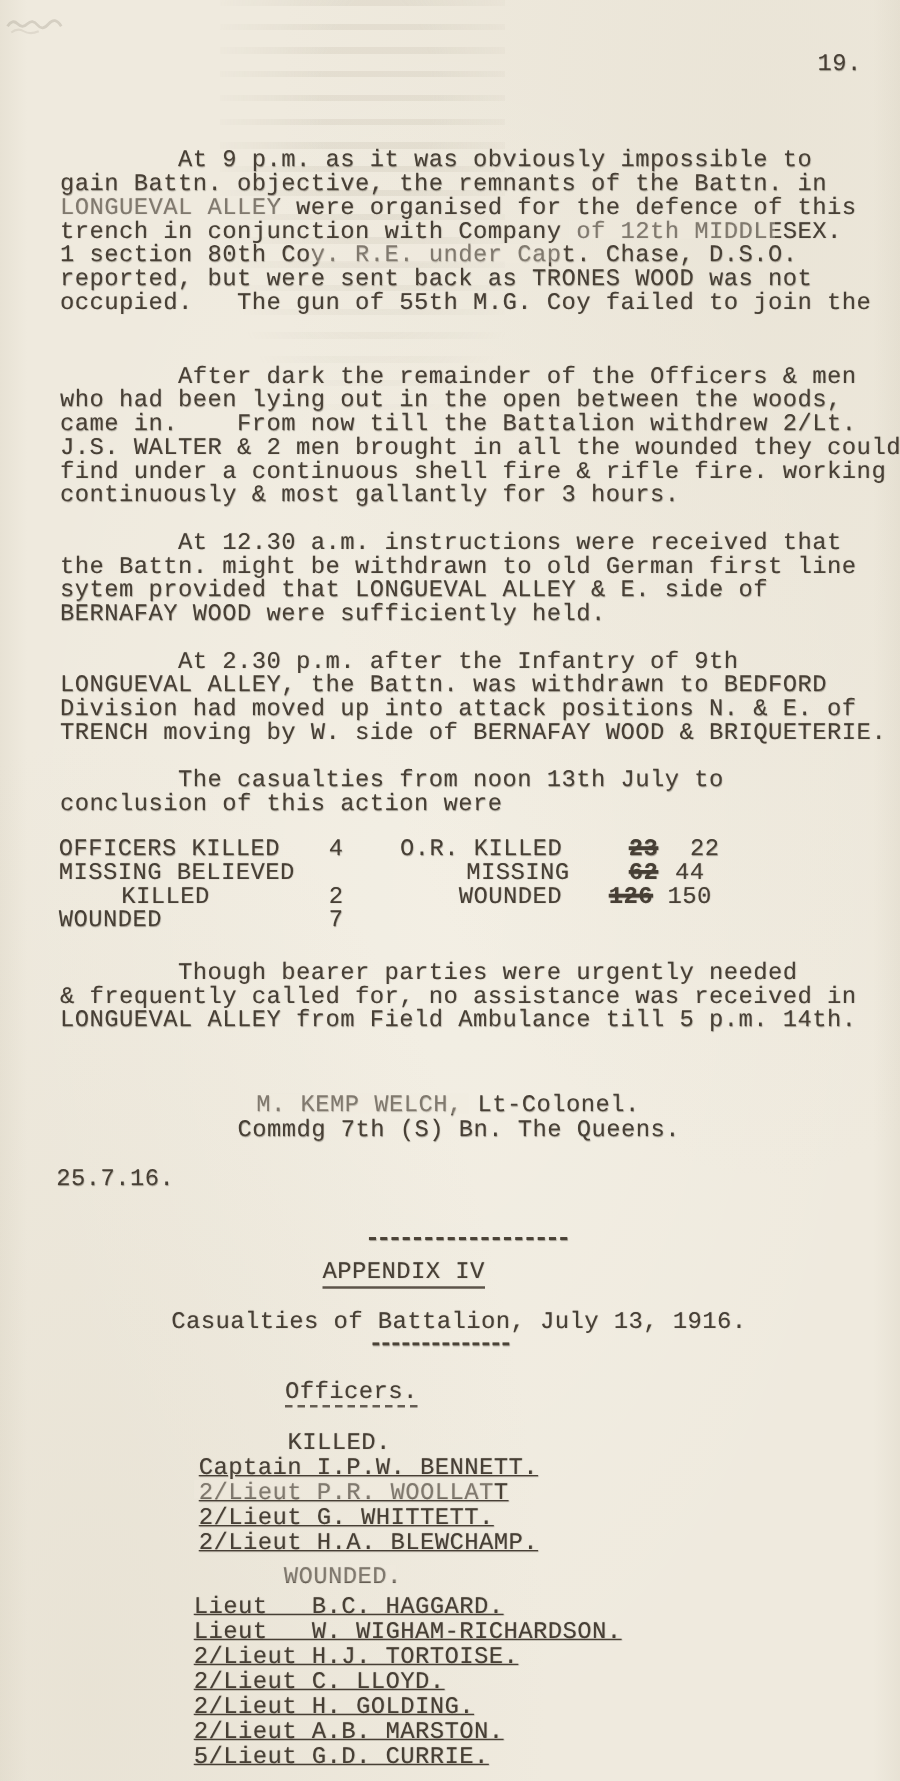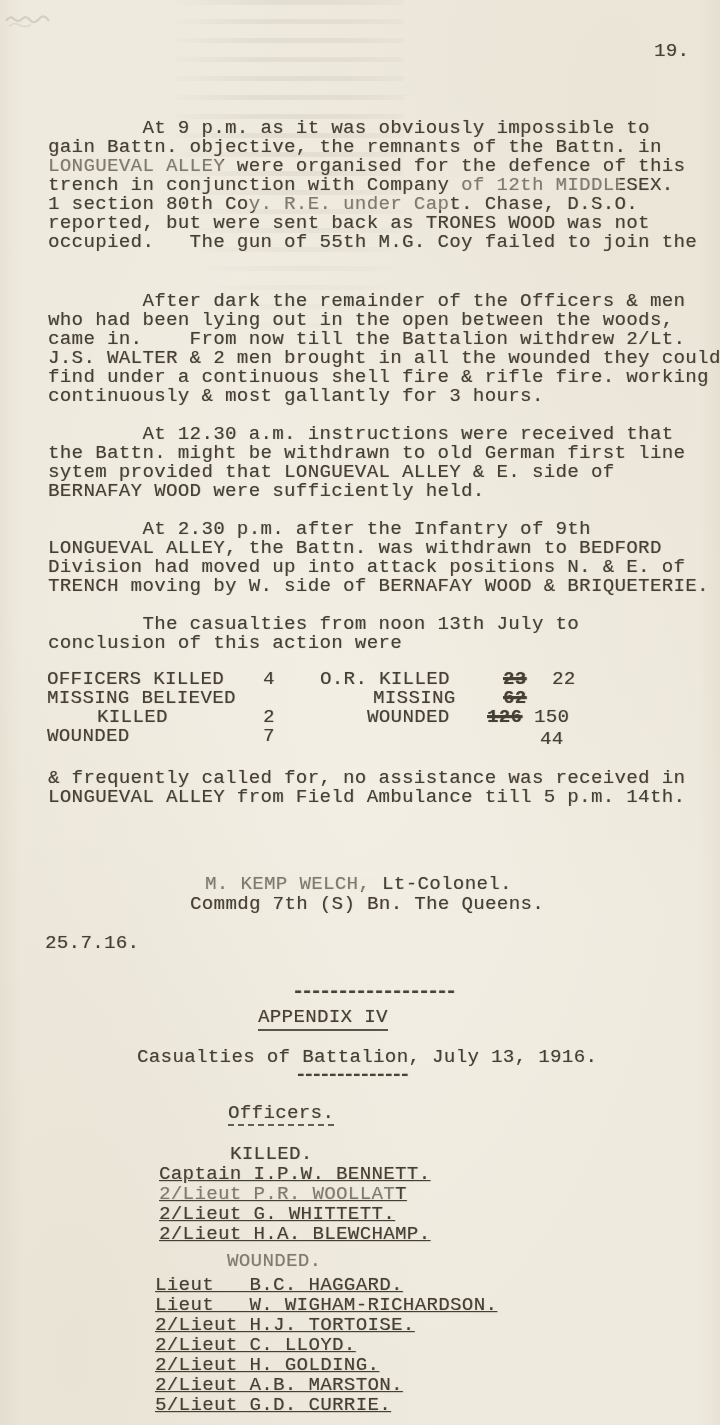--- a/index.html
+++ b/index.html
@@ -32,21 +32,21 @@
   
   .t-row{position:absolute;left:0;width:720px;height:19px;}
   .t-row span{position:absolute;white-space:pre;color:#473f35;font-size:19px;line-height:19px;
     letter-spacing:0.4px;text-shadow:0.4px 0.4px 0.8px rgba(58,50,41,0.45);}
   .t-left{left:47px;}
   .t-left.indent{left:97px;}
   .t-lval{left:263px;}
   .t-struck{font-weight:bold;text-decoration:line-through;text-decoration-thickness:2.5px;color:#3e362c;}
   .r0 .t-rlab{left:320px;} .r1 .t-rlab{left:373px;} .r2 .t-rlab{left:367px;}
   .r0 .t-struck{left:503px;} .r1 .t-struck{left:503px;} .r2 .t-struck{left:487px;}
-  .r0 .t-rval{left:552px;} .r1 .t-rval{left:540px;margin-top:41px;} .r2 .t-rval{left:534px;}
+  .r0 .t-rval{left:552px;} .r1 .t-rval{left:540px;} .r2 .t-rval{left:534px;}
   
   .underline-solid{display:inline-block;border-bottom:2px solid rgba(66,58,47,.85);padding-bottom:2px;}
   .underline-dashed{display:inline-block;border-bottom:2px dashed rgba(66,58,47,.8);padding-bottom:1px;}
   .bar{font-weight:bold;letter-spacing:-3px;font-size:20px;color:#4a4236;}
   .dashes{letter-spacing:-3.4px;font-weight:bold;color:#4a4236;}
   
   .bleed{
     position:absolute;left:176px;top:0;width:228px;height:335px;
     background:repeating-linear-gradient(180deg, rgba(176,168,148,.17) 0 5px, rgba(0,0,0,0) 5px 19px);
     -webkit-mask-image:radial-gradient(ellipse at 55% 25%, #000 25%, transparent 78%);
@@ -126,20 +126,21 @@
   <span class="t-rlab">WOUNDED</span>
   <span class="t-struck">126</span>
   <span class="t-rval">150</span>
 </div>
 <div class="t-row r3" style="top:727px">
   <span class="t-left">WOUNDED</span>
   <span class="t-lval">7</span>
 </div>
 
 <div class="para" style="top:769px">
+  <div class="line">        Though bearer parties were urgently needed</div>
   <div class="line">&amp; frequently called for, no assistance was received in</div>
   <div class="line">LONGUEVAL ALLEY from Field Ambulance till 5 p.m. 14th.</div>
 </div>
 
 <div class="txt" style="left:205px;top:875px">M. KEMP WELCH, Lt-Colonel.</div>
 <div class="txt" style="left:190px;top:895px">Commdg 7th (S) Bn. The Queens.</div>
 <div class="txt" style="left:45px;top:934px">25.7.16.</div>
 
 <div class="txt bar" style="left:292px;top:982px">------------------</div>
 <div class="txt" style="left:258px;top:1008px"><span class="underline-solid">APPENDIX IV</span></div>

